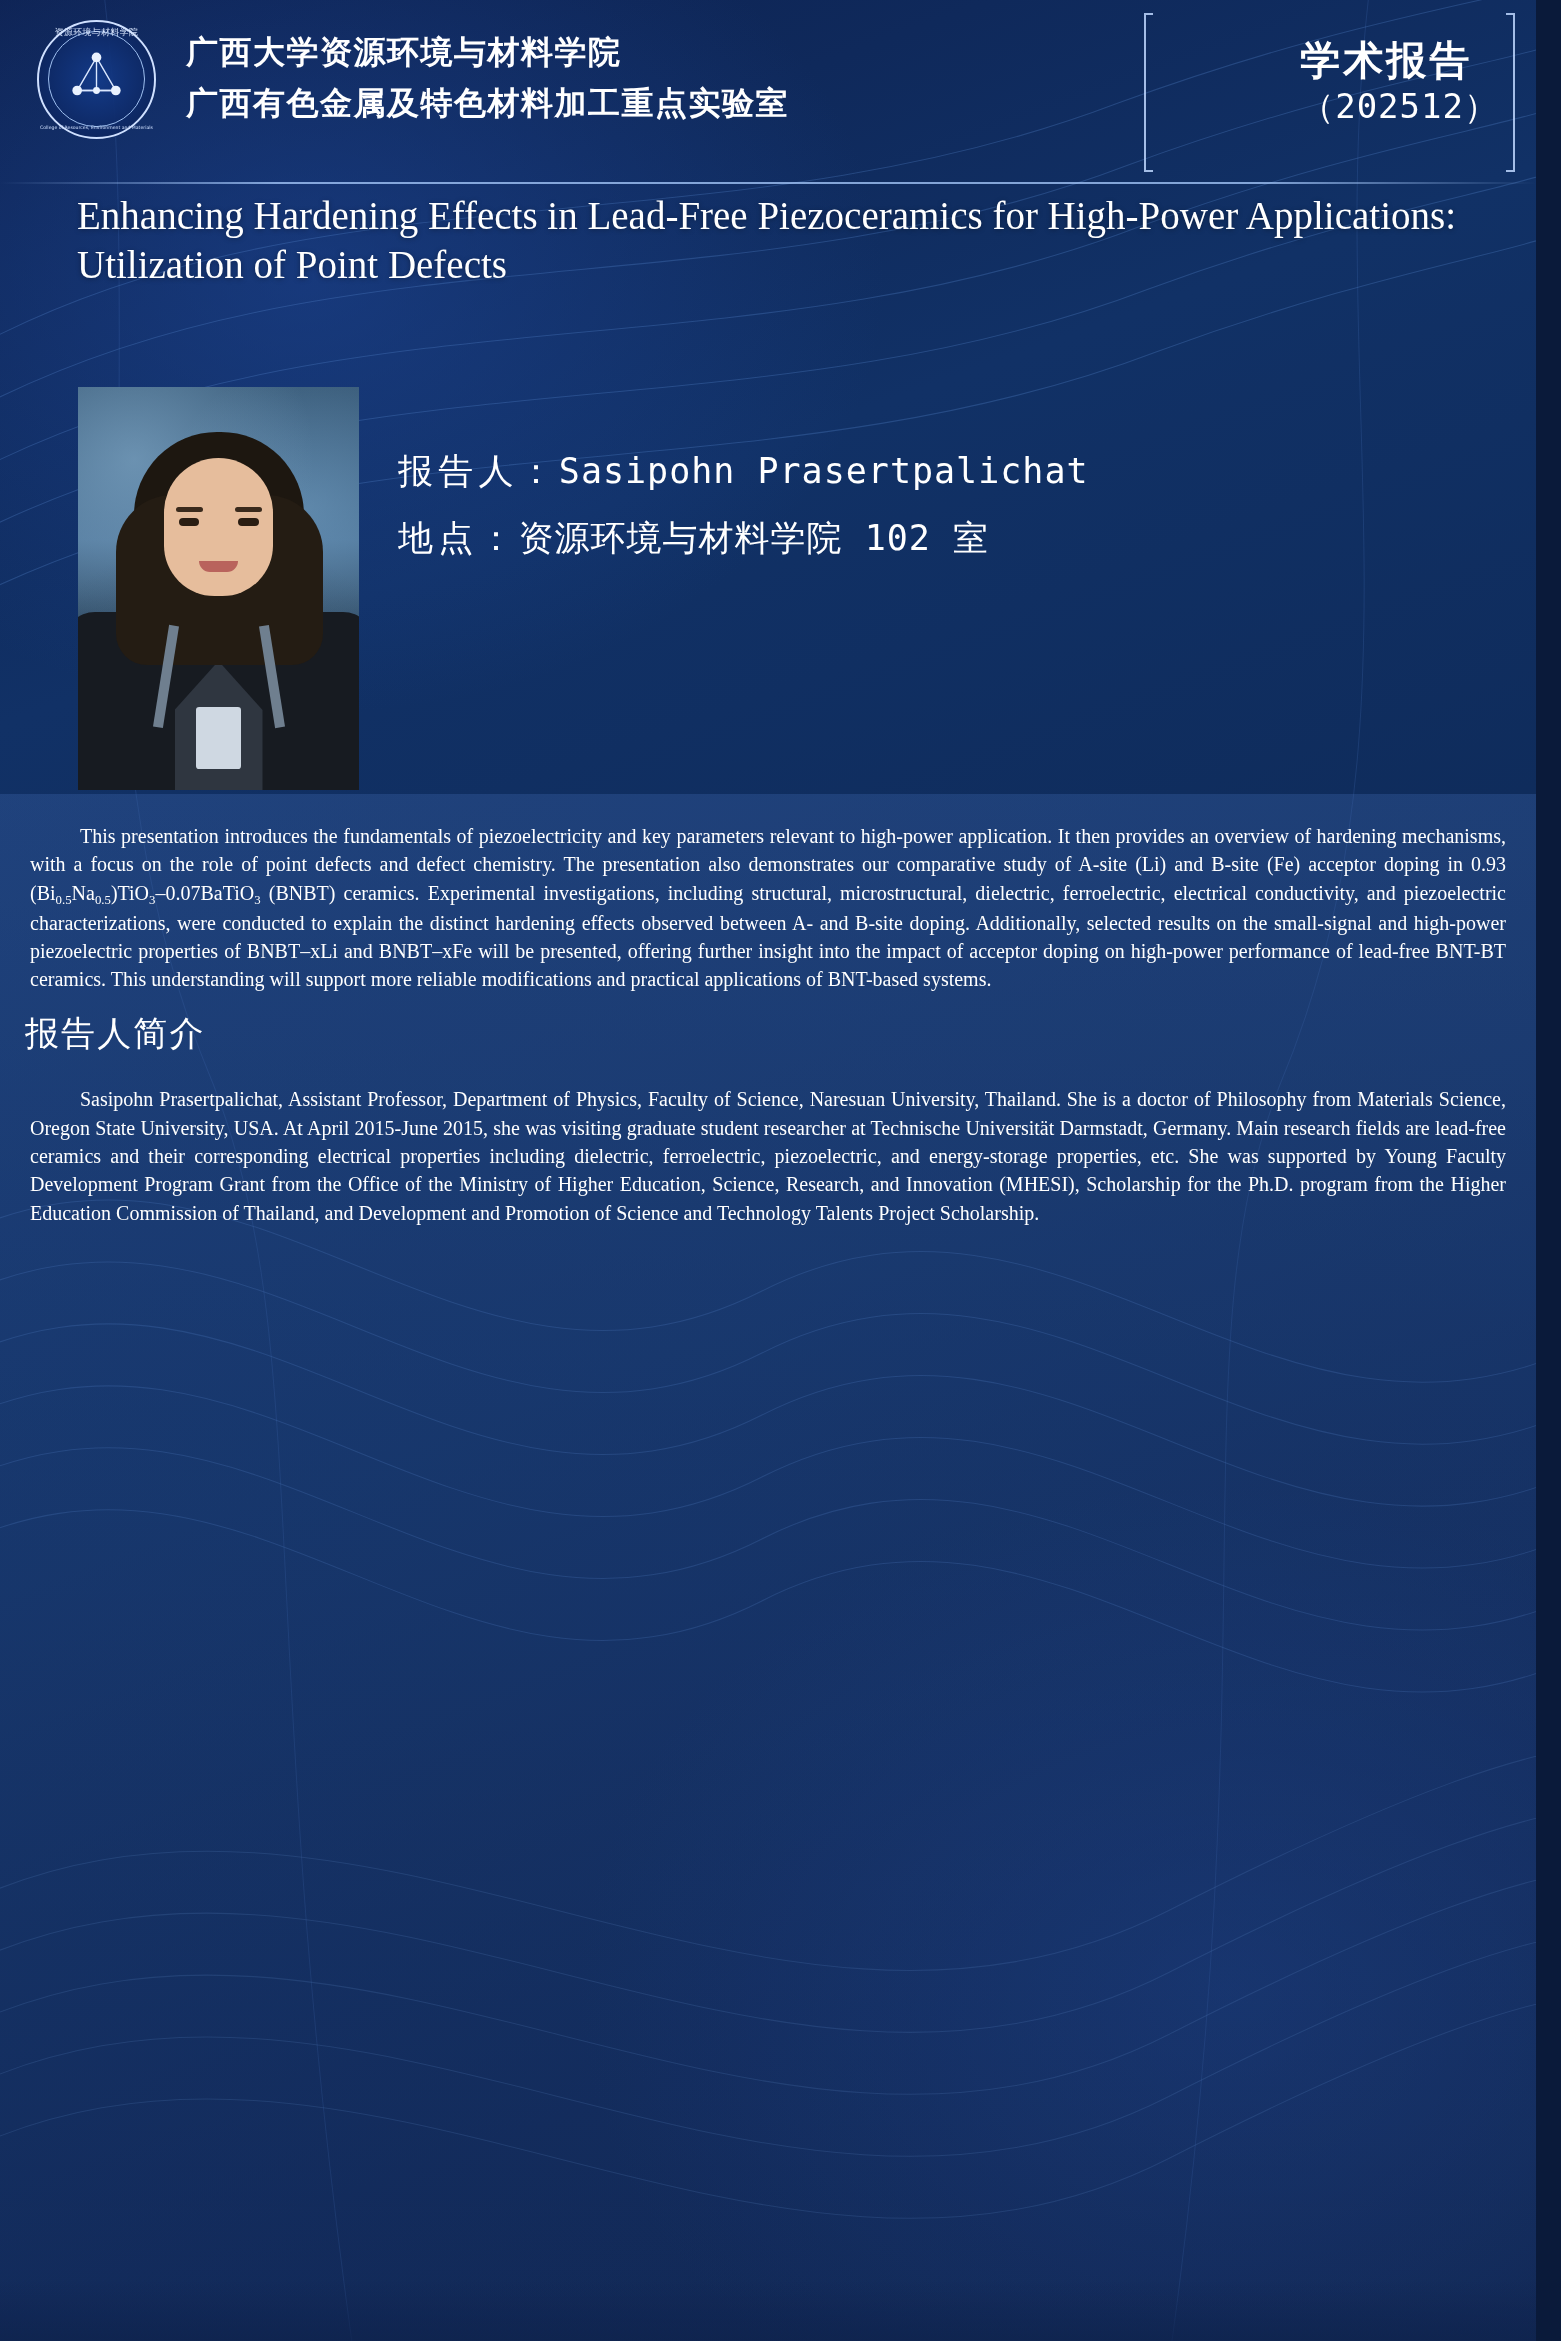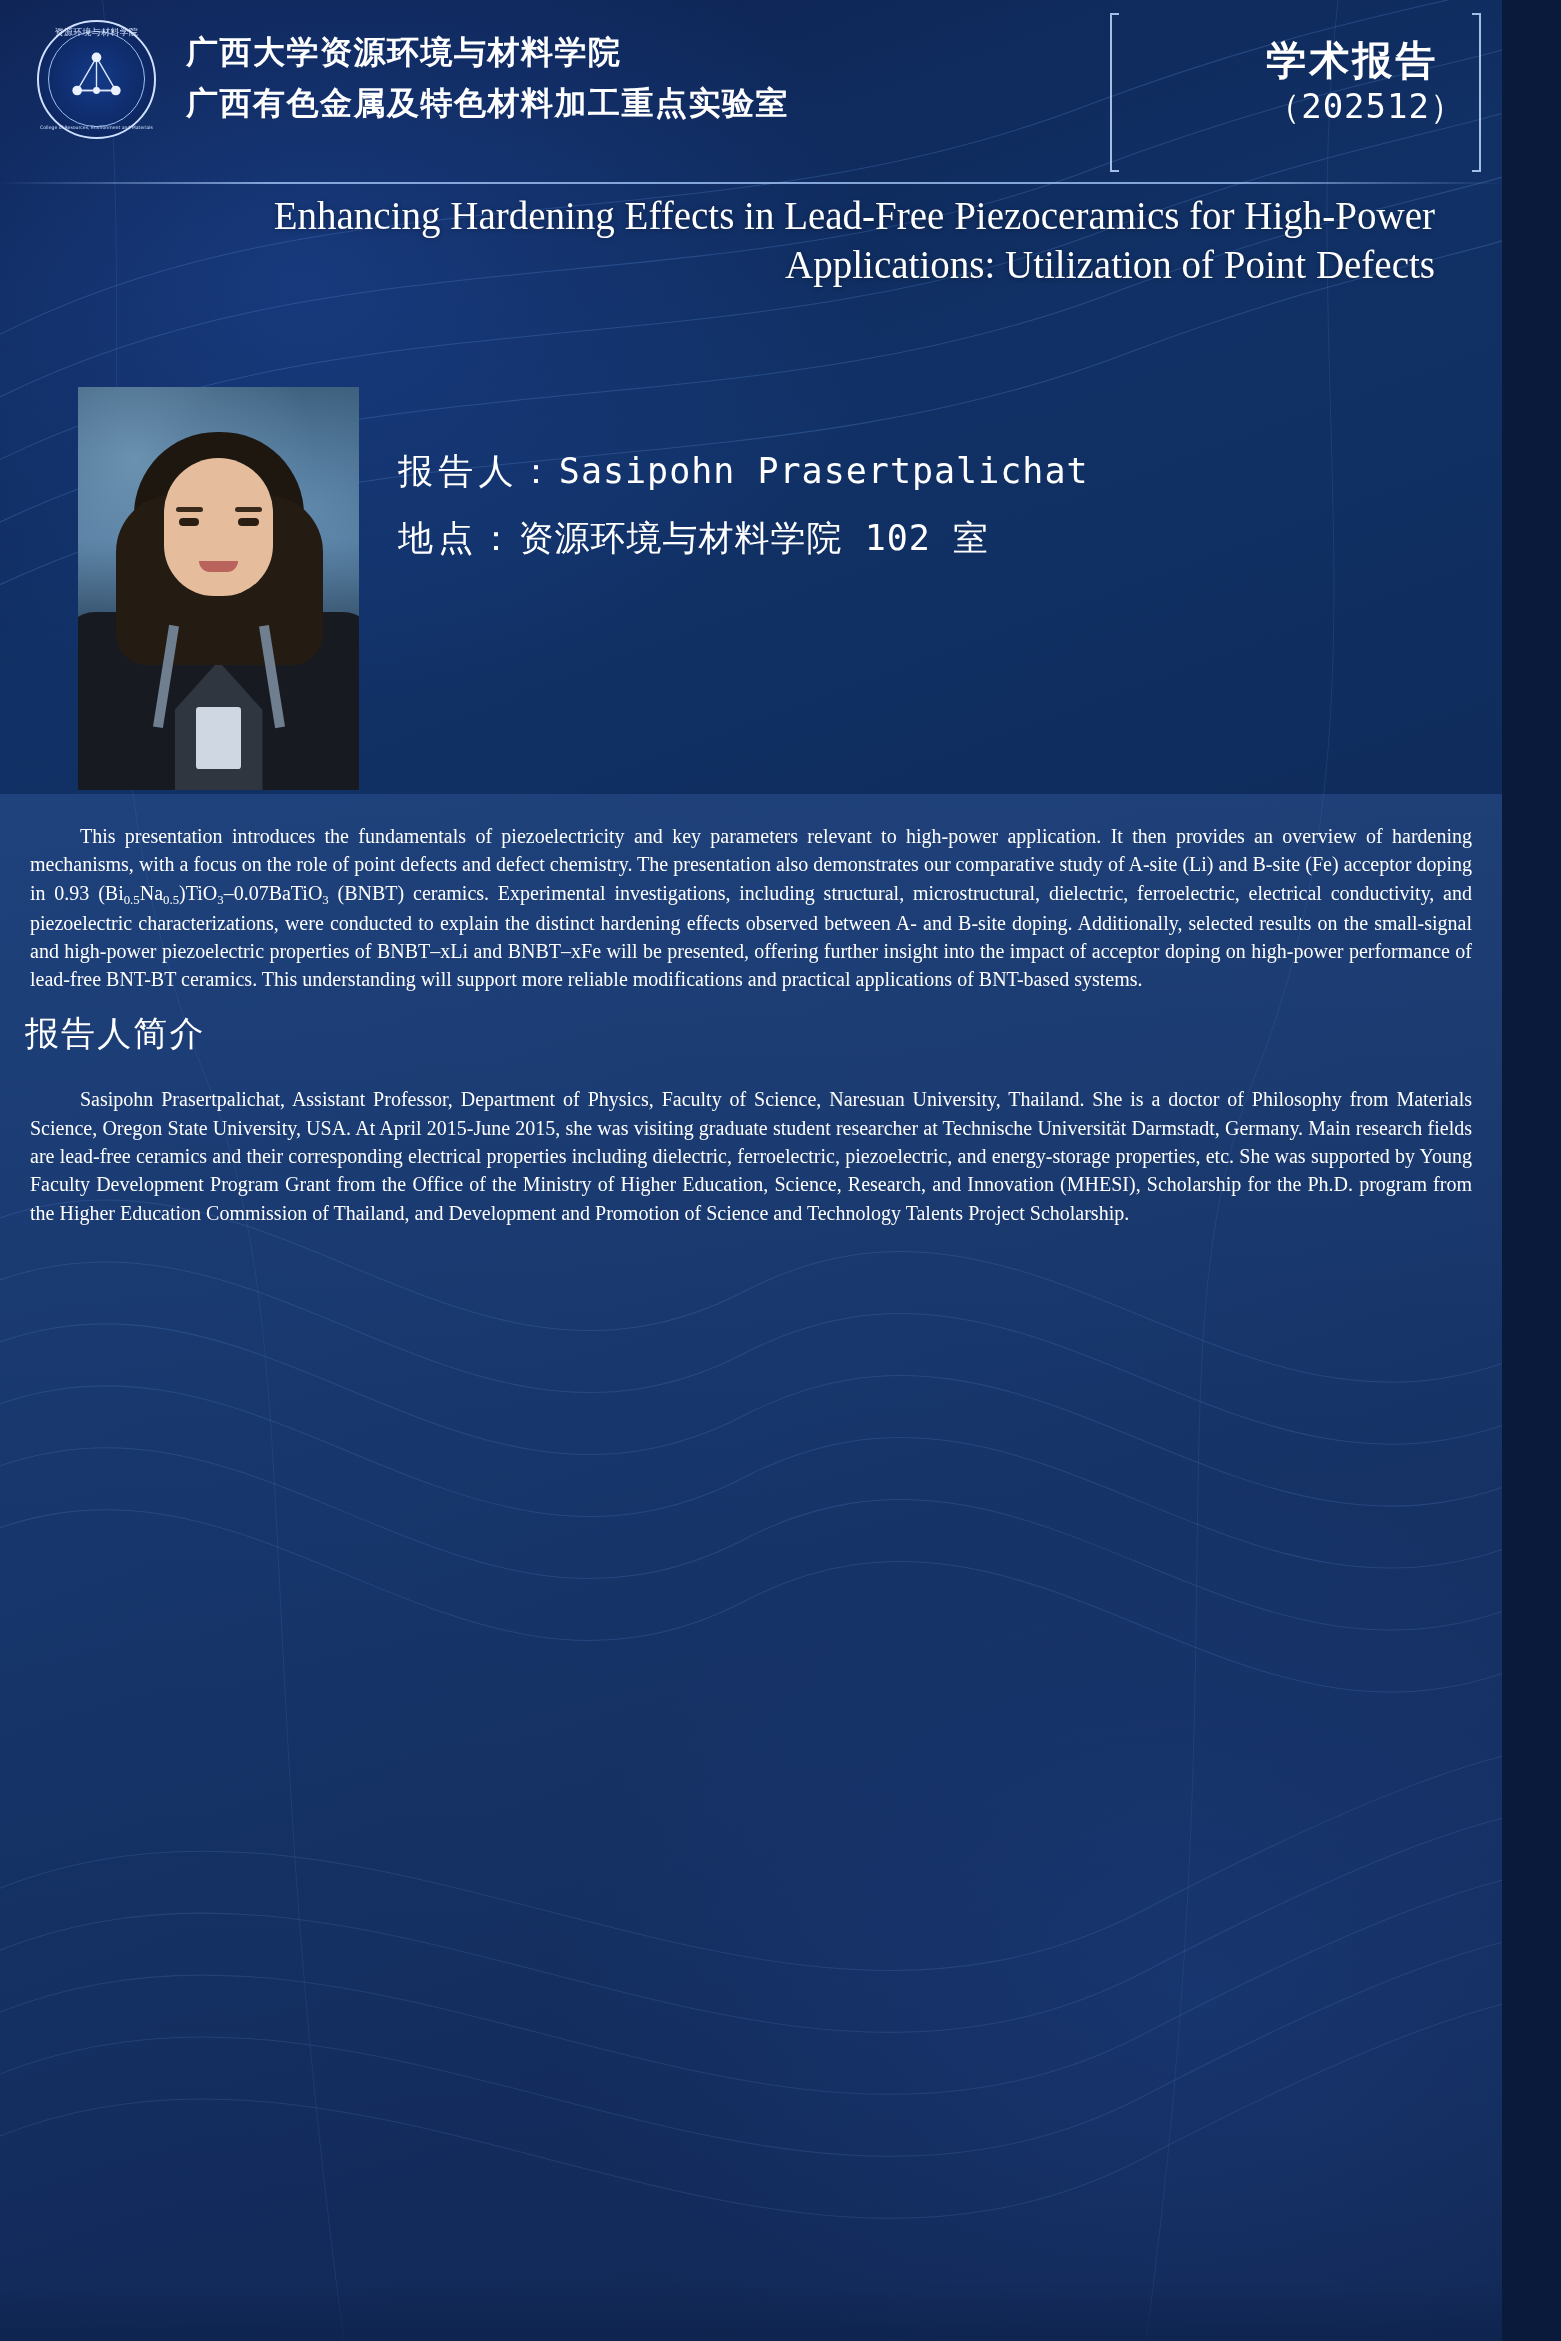--- a/index.html
+++ b/index.html
@@ -12,20 +12,21 @@
   }
   .poster {
     position: relative;
     width: 1502px;
     height: 2342px;
     overflow: hidden;
     background:
       radial-gradient(ellipse 826px 620px at 20% 12%, rgba(30,70,150,0.55), rgba(10,26,64,0) 70%),
       radial-gradient(ellipse 930px 723px at 80% 85%, rgba(25,60,130,0.45), rgba(10,26,64,0) 70%),
       linear-gradient(160deg, #0d2150 0%, #113166 25%, #0e2a58 55%, #0b1f48 80%, #0a1a3c 100%);
+    padding-left: 34px;
   }
   
   .swirl {
     position: absolute;
     inset: 0;
     pointer-events: none;
   }
   .swirl svg { width: 100%; height: 100%; display: block; }
 
   
@@ -140,21 +141,21 @@
   }
   .header-bracket-l { right: 383px; border-left: 2.1px solid rgba(190,215,255,0.85); }
   .header-bracket-r { right: 20.7px; border-right: 2.1px solid rgba(190,215,255,0.85); }
 
   
   .title-block {
     position: absolute;
     top: 191px;
     left: 77px;
     right: 67px;
-    text-align: right;
+    text-align: left;
     color: #ffffff;
     font-family: "Liberation Serif", serif;
     font-size: 39px;
     line-height: 1.26;
     font-weight: 400;
     text-shadow: 0 1px 5.2px rgba(0,0,0,0.35);
   }
 
   
   .photo {

